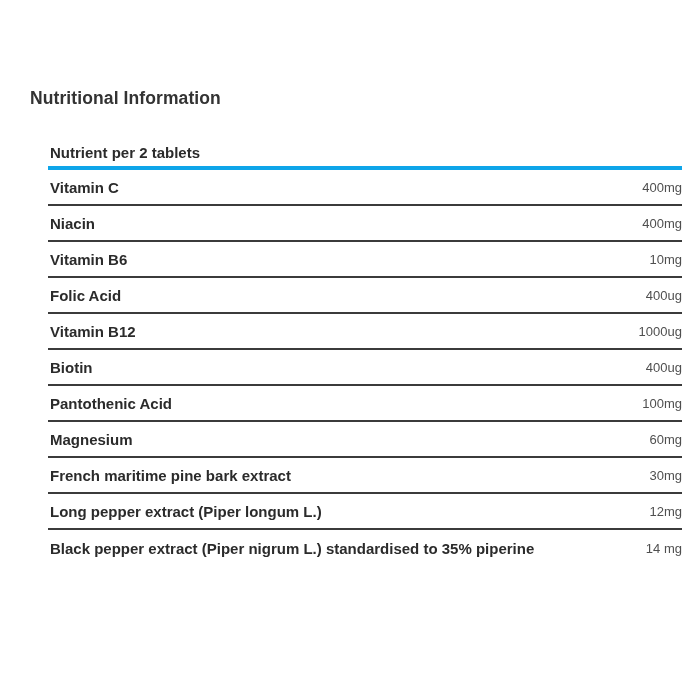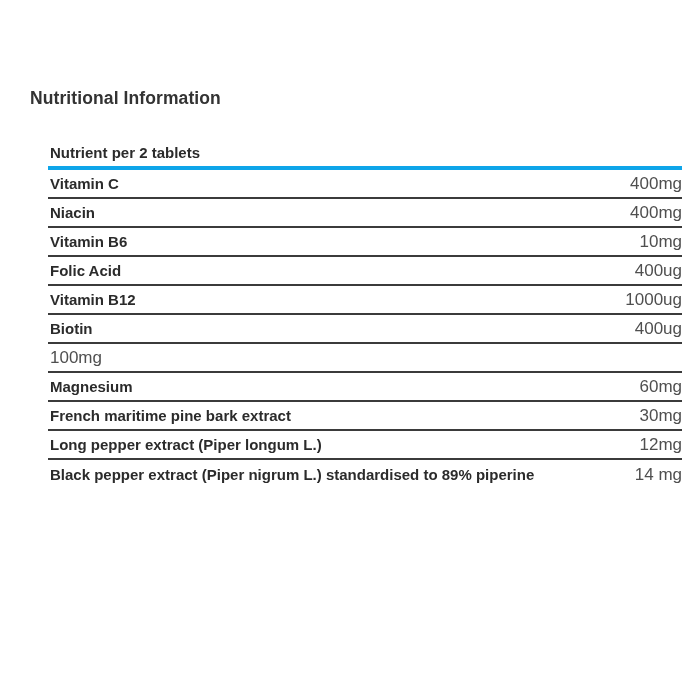--- a/index.html
+++ b/index.html
@@ -35,33 +35,33 @@
   }
   .table-header {
     font-size: 15px;
     font-weight: bold;
     color: #2b2b2b;
   }
   .row {
     display: flex;
     align-items: center;
     justify-content: space-between;
-    height: 29px;
+    height: 36px;
     border-bottom: 2px solid #3b3b3b;
     padding-left: 2px;
   }
   .row:last-child { border-bottom: none; }
   .nutrient {
     font-size: 15px;
     font-weight: bold;
     color: #2b2b2b;
     white-space: nowrap;
   }
   .amount {
-    font-size: 17px;
+    font-size: 13px;
     font-weight: normal;
     color: #4f4f4f;
     white-space: nowrap;
   }
 </style>
 </head>
 <body>
 
 <h1 class="page-title">Nutritional Information</h1>
 
@@ -96,36 +96,37 @@
     <span class="nutrient">Vitamin B12</span>
     <span class="amount">1000ug</span>
   </div>
 
   <div class="row">
     <span class="nutrient">Biotin</span>
     <span class="amount">400ug</span>
   </div>
 
   <div class="row">
+    <span class="nutrient">Pantothenic Acid</span>
     <span class="amount">100mg</span>
   </div>
 
   <div class="row">
     <span class="nutrient">Magnesium</span>
     <span class="amount">60mg</span>
   </div>
 
   <div class="row">
     <span class="nutrient">French maritime pine bark extract</span>
     <span class="amount">30mg</span>
   </div>
 
   <div class="row">
     <span class="nutrient">Long pepper extract (Piper longum L.)</span>
     <span class="amount">12mg</span>
   </div>
 
   <div class="row">
-    <span class="nutrient">Black pepper extract (Piper nigrum L.) standardised to 89% piperine</span>
+    <span class="nutrient">Black pepper extract (Piper nigrum L.) standardised to 35% piperine</span>
     <span class="amount">14 mg</span>
   </div>
 </div>
 </div>
 
 </body></html>

